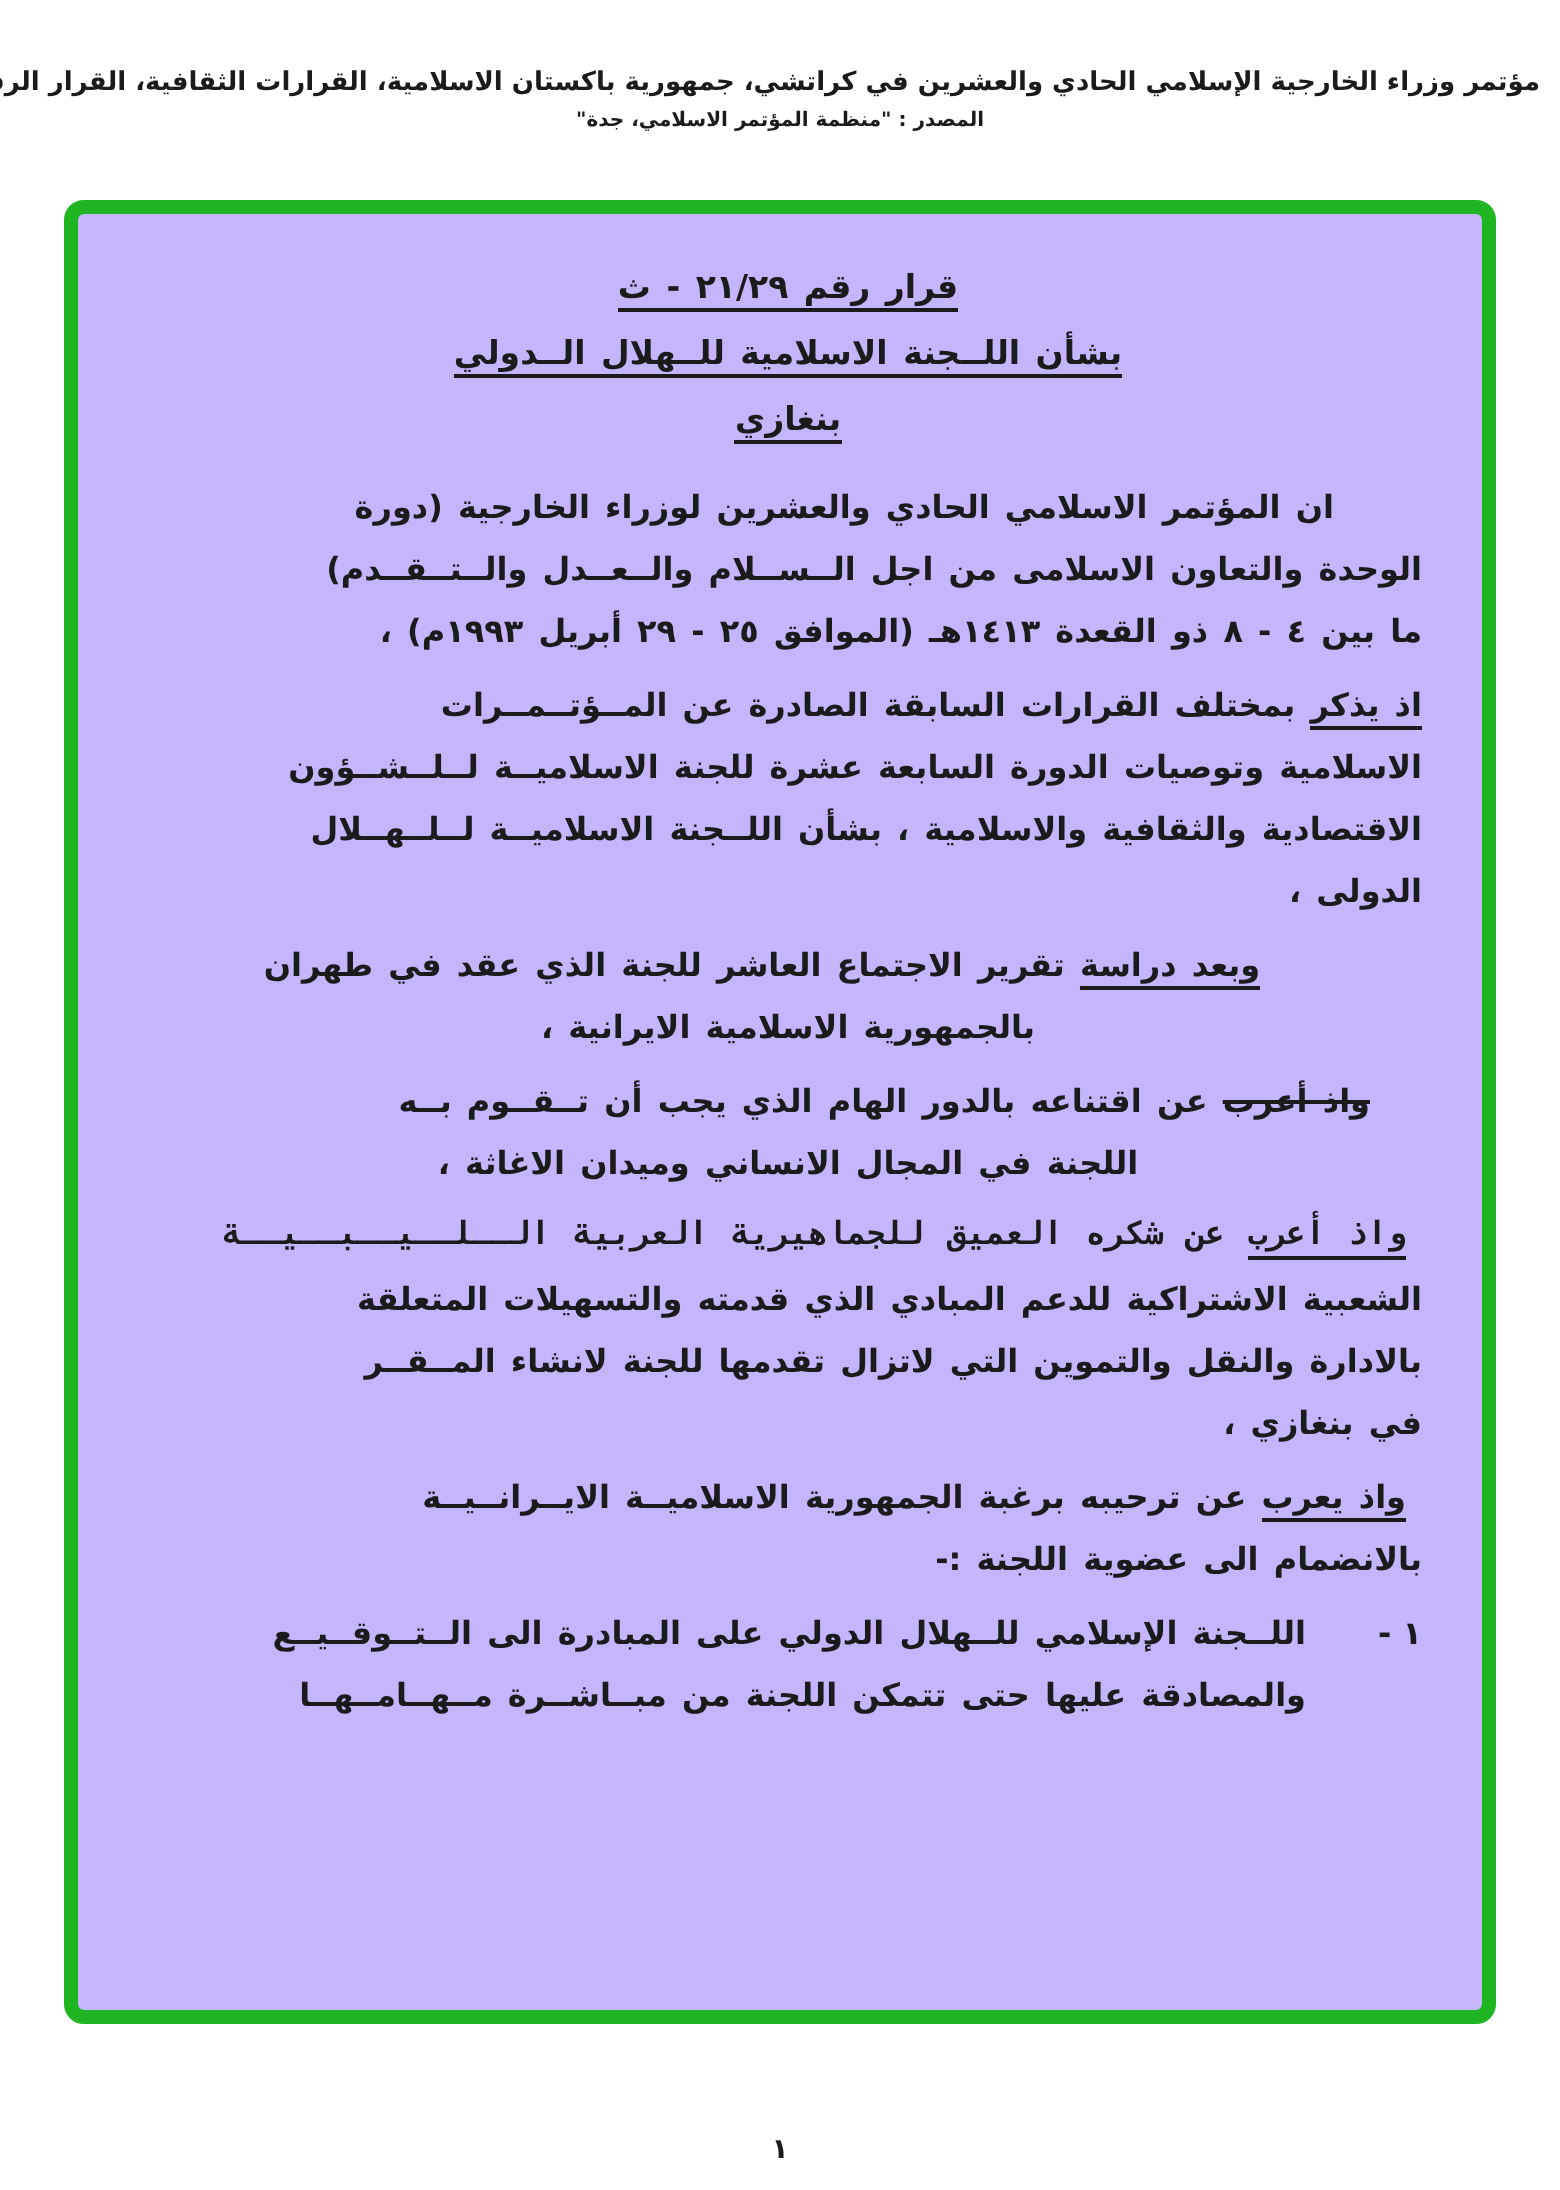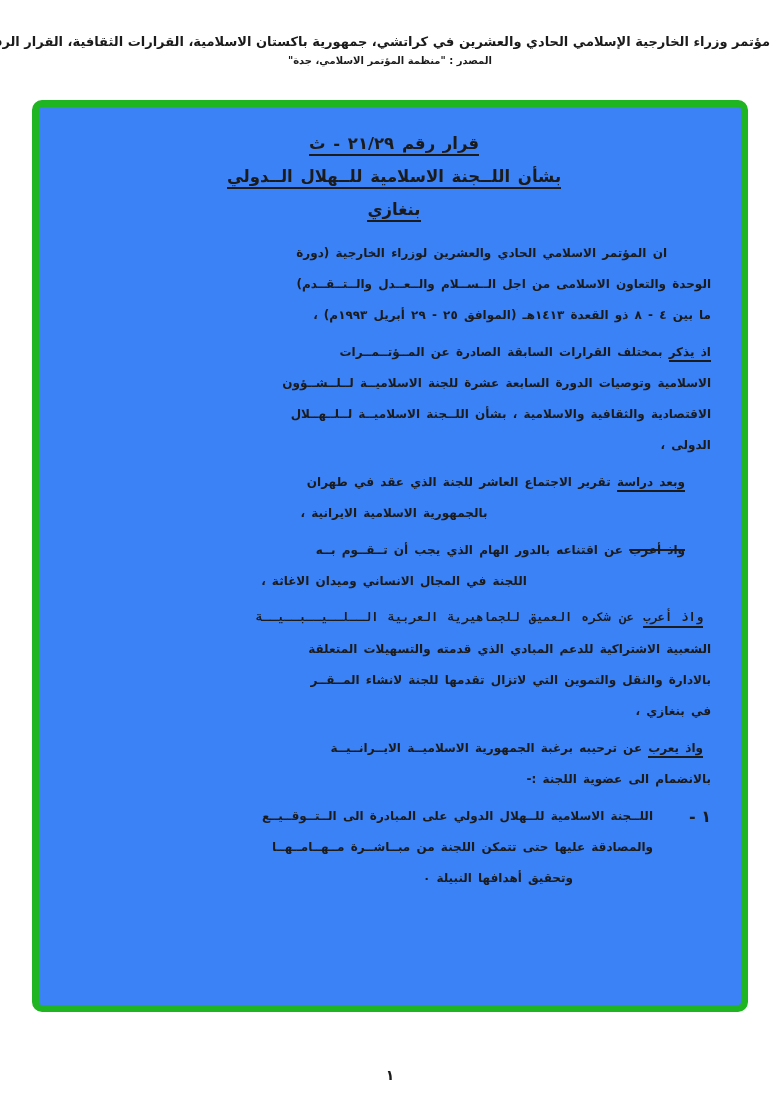--- a/index.html
+++ b/index.html
@@ -7,27 +7,27 @@
     width:780px;height:1095px;position:relative;background:#ffffff;
     font-family:"DejaVu Sans",sans-serif;color:#1b1b1b;overflow:hidden;
   }
   .header{
     position:absolute;top:34px;left:10px;right:10px;text-align:center;direction:rtl;
   }
   .header-l1{font-size:13px;font-weight:bold;letter-spacing:0;white-space:nowrap;}
   .header-l2{font-size:10px;font-weight:bold;margin-top:6px;}
   .frame{
     position:absolute;left:32px;top:100px;width:716px;height:912px;box-sizing:border-box;
-    border:7px solid #1fb421;border-radius:10px;background:#3b82f6;
+    border:7px solid #1fb421;border-radius:10px;background:#c4b5fd;
     padding:20px 30px 0 38px;direction:rtl;
   }
   .block{margin-bottom:6px;}
   .block.title{margin-bottom:12px;}
   .doc-line{
-    font-size:12px;font-weight:bold;line-height:31px;text-align:right;
+    font-size:16px;font-weight:bold;line-height:31px;text-align:right;
     white-space:nowrap;word-spacing:2px;
   }
   .title-line{text-align:center;font-size:16.5px;line-height:33px;}
   .u{border-bottom:2px solid #1b1b1b;padding-bottom:1px;}
   .s{text-decoration:line-through;text-decoration-thickness:2px;}
   .item{display:flex;}
   .marker{flex:0 0 58px;font-size:16px;font-weight:bold;line-height:31px;text-align:right;}
   .item-lines{flex:1 1 auto;}
   .page-num{
     position:absolute;bottom:12px;left:0;right:0;text-align:center;
@@ -54,41 +54,40 @@
         <div class="doc-line"><span>الوحدة والتعاون الاسلامى من اجل الــســلام والــعــدل والــتــقــدم)</span></div>
         <div class="doc-line"><span>ما بين ٤ - ٨ ذو القعدة ١٤١٣هـ (الموافق ٢٥ - ٢٩ أبريل ١٩٩٣م) ،</span></div>
       </div>
       <div class="block para">
         <div class="doc-line"><span class="u">اذ يذكر</span><span> بمختلف القرارات السابقة الصادرة عن المــؤتــمــرات</span></div>
         <div class="doc-line"><span>الاسلامية وتوصيات الدورة السابعة عشرة للجنة الاسلاميــة لــلــشــؤون</span></div>
         <div class="doc-line"><span>الاقتصادية والثقافية والاسلامية ، بشأن اللــجنة الاسلاميــة لــلــهــلال</span></div>
         <div class="doc-line"><span>الدولى ،</span></div>
       </div>
       <div class="block para">
-        <div class="doc-line" style="padding-right: 26px;"><span class="u">وبعد دراسة</span><span> تقرير الاجتماع العاشر للجنة الذي عقد في طهران</span></div>
+        <div class="doc-line" style="padding-right: 26px; text-align: center;"><span class="u">وبعد دراسة</span><span> تقرير الاجتماع العاشر للجنة الذي عقد في طهران</span></div>
         <div class="doc-line" style="text-align: center;"><span>بالجمهورية الاسلامية الايرانية ،</span></div>
       </div>
       <div class="block para">
         <div class="doc-line" style="padding-right: 26px;"><span class="s">واذ أعرب</span><span> عن اقتناعه بالدور الهام الذي يجب أن تــقــوم بــه</span></div>
         <div class="doc-line" style="text-align: center;"><span>اللجنة في المجال الانساني وميدان الاغاثة ،</span></div>
       </div>
       <div class="block para">
         <div class="doc-line" style="padding-right: 8px; font-family: Liberation Mono, monospace;"><span class="u">واذ أعرب</span><span> عن شكره العميق للجماهيرية العربية الــلــيــبــيــة</span></div>
         <div class="doc-line"><span>الشعبية الاشتراكية للدعم المبادي الذي قدمته والتسهيلات المتعلقة</span></div>
         <div class="doc-line"><span>بالادارة والنقل والتموين التي لاتزال تقدمها للجنة لانشاء المــقــر</span></div>
         <div class="doc-line"><span>في بنغازي ،</span></div>
       </div>
       <div class="block para">
         <div class="doc-line" style="padding-right: 8px;"><span class="u">واذ يعرب</span><span> عن ترحيبه برغبة الجمهورية الاسلاميــة الايــرانــيــة</span></div>
         <div class="doc-line" style=""><span>بالانضمام الى عضوية اللجنة :-</span></div>
       </div>
       <div class="block item">
         <div class="marker">١ -</div>
         <div class="item-lines">
-          <div class="doc-line"><span>اللــجنة الاسلامية للــهلال الدولي على المبادرة الى الــتــوقــيــع</span></div>
+          <div class="doc-line"><span>اللــجنة الإسلامي للــهلال الدولي على المبادرة الى الــتــوقــيــع</span></div>
           <div class="doc-line"><span>والمصادقة عليها حتى تتمكن اللجنة من مبــاشــرة مــهــامــهــا</span></div>
-          <div class="doc-line" style="padding-right: 80px;"><span>وتحقيق أهدافها النبيلة ٠</span></div>
         </div>
       </div>
     </div>
 </div>
 
 <div class="page-num">١</div>
 
 </body></html>

